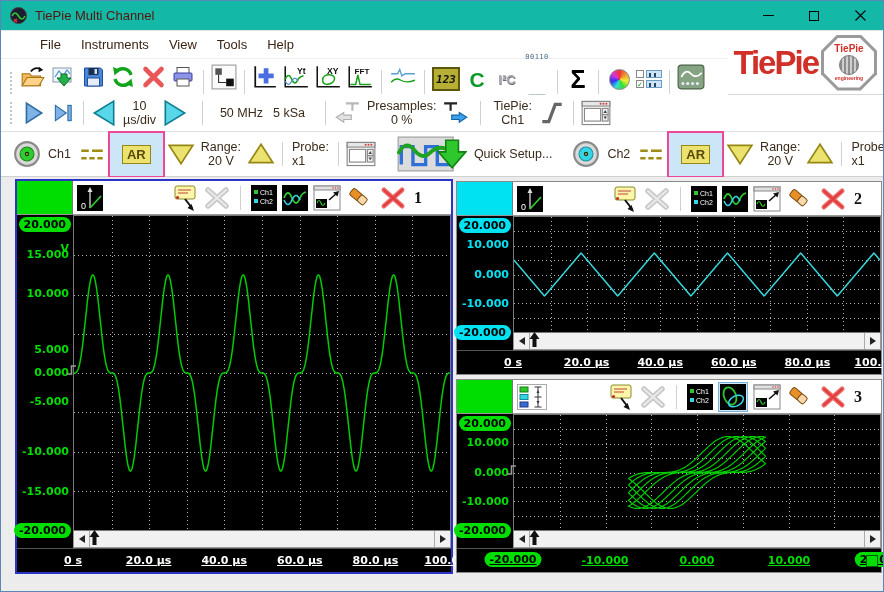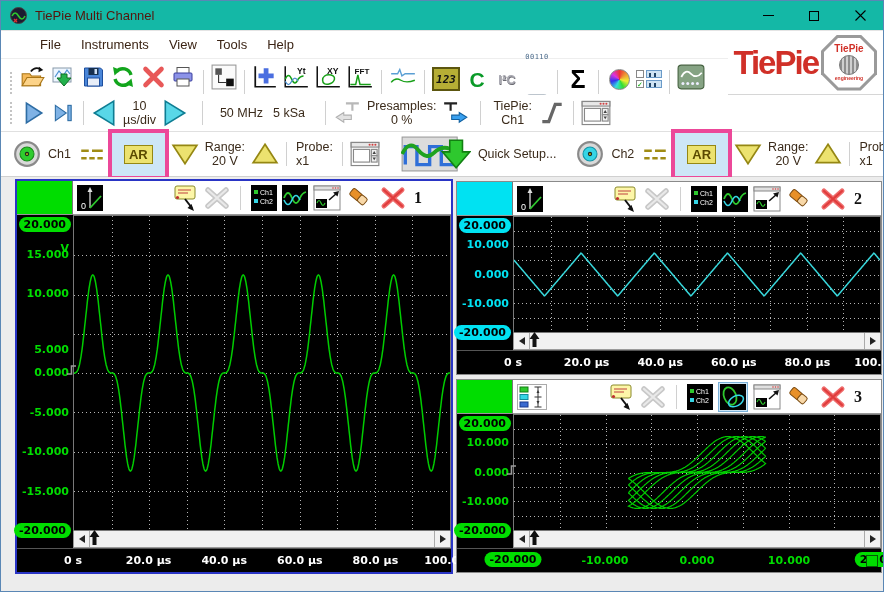--- a/index.html
+++ b/index.html
@@ -43,21 +43,21 @@
     border:1px solid #777;}
   .lg-s{font-size:5px;font-weight:bold;color:#d03028;line-height:1;}
   
   .toolbar2{position:absolute;left:0;top:94px;width:884px;height:37px;background:#fff;
     display:flex;align-items:center;padding-left:4px;border-bottom:1px solid #e0e0e0;}
   .toolbar3{position:absolute;left:0;top:131px;width:884px;height:45px;background:#fff;
     display:flex;align-items:center;padding-left:4px;border-bottom:1px solid #d0d0d0;}
   .stack{display:flex;flex-direction:column;align-items:center;line-height:1.15;
     font-size:12.5px;padding:0 4px;white-space:nowrap;}
   .lbl{font-size:12.5px;padding:0 5px;white-space:nowrap;}
-  .ar-outer{background:#cde6f7;border:4px solid #ec4899;padding:12px;display:inline-flex;}
+  .ar-outer{background:#cde6f7;border:2px solid #ec4899;padding:12px;display:inline-flex;}
   .ar-inner{background:#ece26f;border:1px solid #958713;color:#5a4a00;font-weight:bold;
     font-size:13px;padding:1px 4px;}
   
   .graphs-region{position:absolute;left:0;top:176px;width:884px;height:416px;background:#ececec;}
   .graph{position:absolute;display:grid;grid-template-columns:56px 1fr;
     grid-template-rows:34px 1fr 17px 24px;background:#fff;border:1px solid #8a8a8a;}
   .graph.sel{border:2px solid #2a35c5;}
   .g-corner{grid-area:1/1;border-right:1px solid #777;border-bottom:1px solid #999;}
   .g-header{grid-area:1/2;display:flex;align-items:center;background:#fff;
     border-bottom:1px solid #999;padding:0 4px;gap:5px;}
@@ -69,21 +69,21 @@
     align-items:center;justify-content:center;}
   .sbtn.l{left:0;border-right:1px solid #aaa;}
   .sbtn.r{right:0;border-left:1px solid #aaa;}
   .tri-l{width:0;height:0;border:4px solid transparent;border-right:6px solid #222;border-left:none;}
   .tri-r{width:0;height:0;border:4px solid transparent;border-left:6px solid #222;border-right:none;}
   .smark{position:absolute;left:15px;top:-2px;z-index:3;}
   .g-xaxis{grid-area:4/1/5/3;background:#000;position:relative;border-top:1px solid #555;}
   .ytick{position:absolute;right:4px;font:bold 11px "DejaVu Sans",sans-serif;white-space:nowrap;}
   .ytick.pill{right:2px;padding:0 5px;border-radius:8px;line-height:15px;}
   .xtick{position:absolute;top:5px;transform:translateX(-50%);
-    font:bold 11px "DejaVu Sans",sans-serif;white-space:nowrap;}
+    font:bold 11px "DejaVu Sans",sans-serif;white-space:nowrap;text-decoration:underline;}
   .xtick.pill-x{top:3px;padding:0 5px;border-radius:8px;line-height:15px;}
   .trigmark{position:absolute;right:-4px;z-index:4;}
   .endsq{position:absolute;right:3px;top:6px;width:12px;height:12px;border:1px solid #045a04;}
   
   .hic{display:flex;align-items:center;justify-content:center;flex:none;}
   .hspace{flex:0 0 56px;}
   .hsel{background:#cde6f7;border:1px solid #7ab0d8;padding:1px;display:flex;}
   .gnum{font:bold 16px "Liberation Serif",serif;color:#111;margin-left:2px;}
   .tile123{width:28px;height:24px;background:#b6ae35;border:2px solid #5c560f;
     display:flex;align-items:center;justify-content:center;
@@ -571,21 +571,21 @@
           </span>
         <span class="gnum">1</span>
       </div>
       <div class="g-yaxis">
           <span class="ytick pill" style="top: 2px; color: rgb(0, 0, 0); background: rgb(0, 221, 0);">20.000</span>
           <span class="ytick" style="top: 27px; color: rgb(0, 221, 0);">V</span>
           <span class="ytick" style="top: 33px; color: rgb(0, 221, 0);">15.000</span>
           <span class="ytick" style="top: 72px; color: rgb(0, 221, 0);">10.000</span>
           <span class="ytick" style="top: 128px; color: rgb(0, 221, 0);">5.000</span>
           <span class="ytick" style="top: 151px; color: rgb(0, 221, 0);">0.000</span>
-          <span class="ytick" style="top: 191px; color: rgb(0, 221, 0);">-5.000</span>
+          <span class="ytick" style="top: 180px; color: rgb(0, 221, 0);">-5.000</span>
           <span class="ytick" style="top: 230px; color: rgb(0, 221, 0);">-10.000</span>
           <span class="ytick" style="top: 270px; color: rgb(0, 221, 0);">-15.000</span>
           <span class="ytick pill" style="top: 308px; color: rgb(0, 0, 0); background: rgb(0, 221, 0);">-20.000</span>
           <span class="trigmark" style="top: 148px;"><svg width="11" height="15" viewBox="0 0 11 15">
               <path d="M1 11 H5.5 V3 H10" fill="none" stroke="#9a9a9a" stroke-width="1.6"></path>
             </svg></span>
         </div>
       <div class="g-plot">
           <svg width="376" height="314">
             <line x1="38.5" y1="0" x2="38.5" y2="314" stroke="#b4b4b4" stroke-width="1" stroke-dasharray="1 3"></line>

